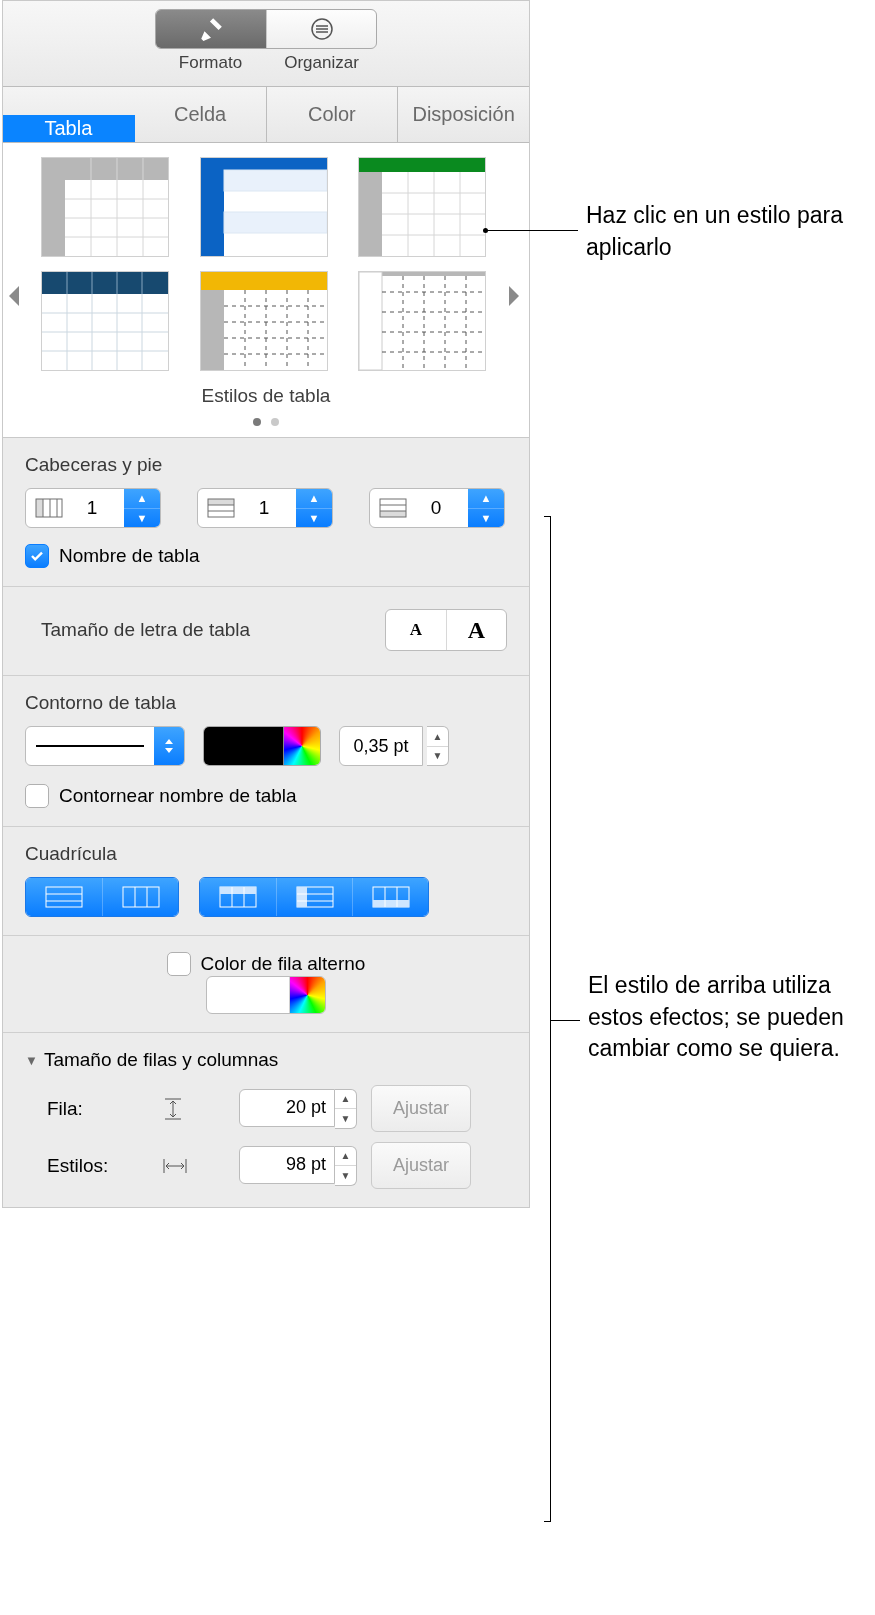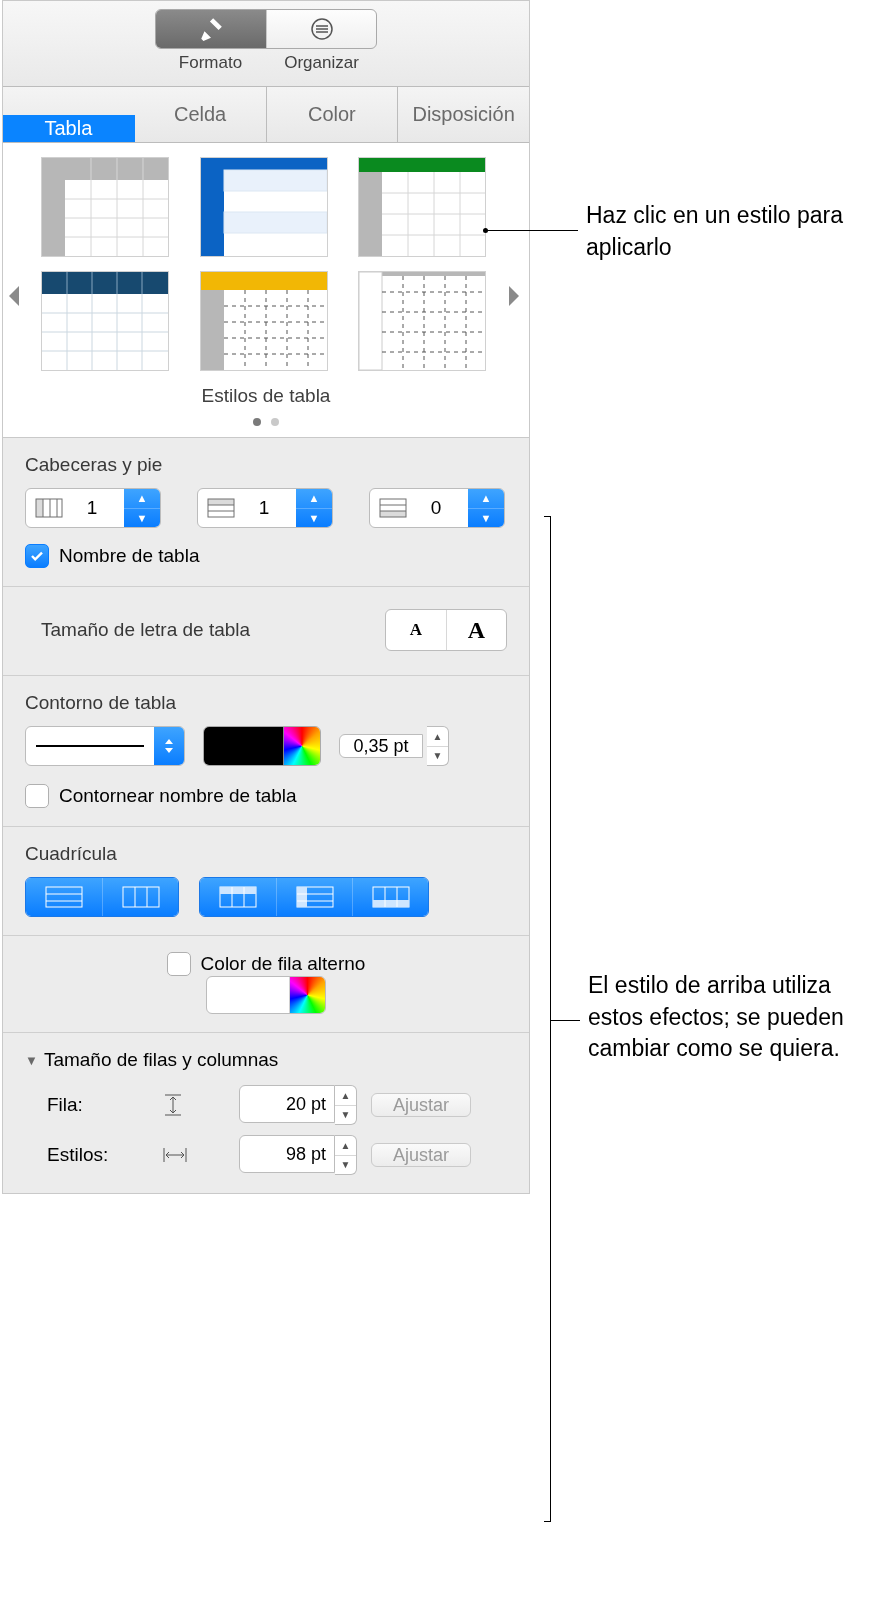--- a/index.html
+++ b/index.html
@@ -58,21 +58,21 @@
   .mini-seg button:first-child { border-left:none; }
 
   
   .outline-style { width:160px; height:40px; border:1px solid #bcbcbc; border-radius:6px; background:#fff; display:flex; align-items:center; }
   .outline-style .line { flex:1; height:2px; background:#000; margin:0 10px; }
   .outline-style .dd { width:30px; height:100%; background:linear-gradient(#3ea4ff,#0a7dff); display:flex; align-items:center; justify-content:center; color:#fff; border-radius:0 5px 5px 0;}
   .color-swatch { width:118px; height:40px; border:1px solid #aaa; border-radius:6px; background:#fff; display:flex; overflow:hidden; }
   .color-swatch .sw { flex:1; background:#000; border-right:1px solid #888;}
   .color-swatch .wheel { width:36px; background:conic-gradient(red,orange,yellow,lime,cyan,blue,magenta,red);}
   .pt-field { display:flex; align-items:center; gap:4px; }
-  .pt-field input { width:84px; height:24px; border:1px solid #bcbcbc; border-radius:6px 0 0 6px; text-align:center; font-size:18px; background:#fff; }
+  .pt-field input { width:84px; height:40px; border:1px solid #bcbcbc; border-radius:6px 0 0 6px; text-align:center; font-size:18px; background:#fff; }
   .vstep { width:22px; height:40px; display:flex; flex-direction:column; border:1px solid #bcbcbc; border-left:none; border-radius:0 6px 6px 0; background:#fff;}
   .vstep span{flex:1; display:flex; align-items:center; justify-content:center; font-size:10px; color:#525252; border-top:1px solid #d7d7d7;}
   .vstep span:first-child{border-top:none;}
 
   
   .grid-toggles { display:flex; gap:20px; }
   .tgrp { display:flex; border:1px solid #1a78e8; border-radius:6px; overflow:hidden; height:40px; }
   .tgrp button { width:76px; border:none; background:linear-gradient(#3ea4ff,#0a7dff); border-left:1px solid rgba(255,255,255,.25); display:flex; align-items:center; justify-content:center; cursor:pointer;}
   .tgrp button:first-child{border-left:none;}
 
@@ -82,21 +82,21 @@
   .alt-swatch .wheel{width:36px; background:conic-gradient(red,orange,yellow,lime,cyan,blue,magenta,red); border-left:1px solid #d0d0d0;}
 
   
   .disclosure { display:flex; align-items:center; gap:6px; font-size:19px; margin-bottom:14px;}
   .disclosure .tri { color:#6a6a6a; font-size:13px;}
   .rc-row { display:flex; align-items:center; gap:14px; margin:10px 0 0 22px; font-size:19px;}
   .rc-row .lbl { width:102px;}
   .rc-row .ico { width:28px; color:#525252; text-align:center;}
   .rc-field { display:flex; }
   .rc-field input{ width:96px; height:38px; border:1px solid #bcbcbc; border-radius:6px 0 0 6px; text-align:right; padding-right:8px; font-size:18px; background:#fff;margin-left:34px;}
-  .fit-btn { width:100px; height:24px; border:1px solid #cacaca; border-radius:6px; background:linear-gradient(#fafafa,#ececec); color:#9a9a9a; font-size:18px;}
+  .fit-btn { width:100px; height:47px; border:1px solid #cacaca; border-radius:6px; background:linear-gradient(#fafafa,#ececec); color:#9a9a9a; font-size:18px;}
 
   
   .callout { position:absolute; font-size:23px; color:#000; line-height:1.38; }
   .lead { position:absolute; background:#000; height:1px; }
   .lead-dot { position:absolute; width:5px; height:5px; background:#000; border-radius:50%;}
   .bracket-v { position:absolute; width:1px; background:#000; }
   .bracket-h { position:absolute; height:1px; background:#000; }
 
   svg { display:block; }
 </style>

